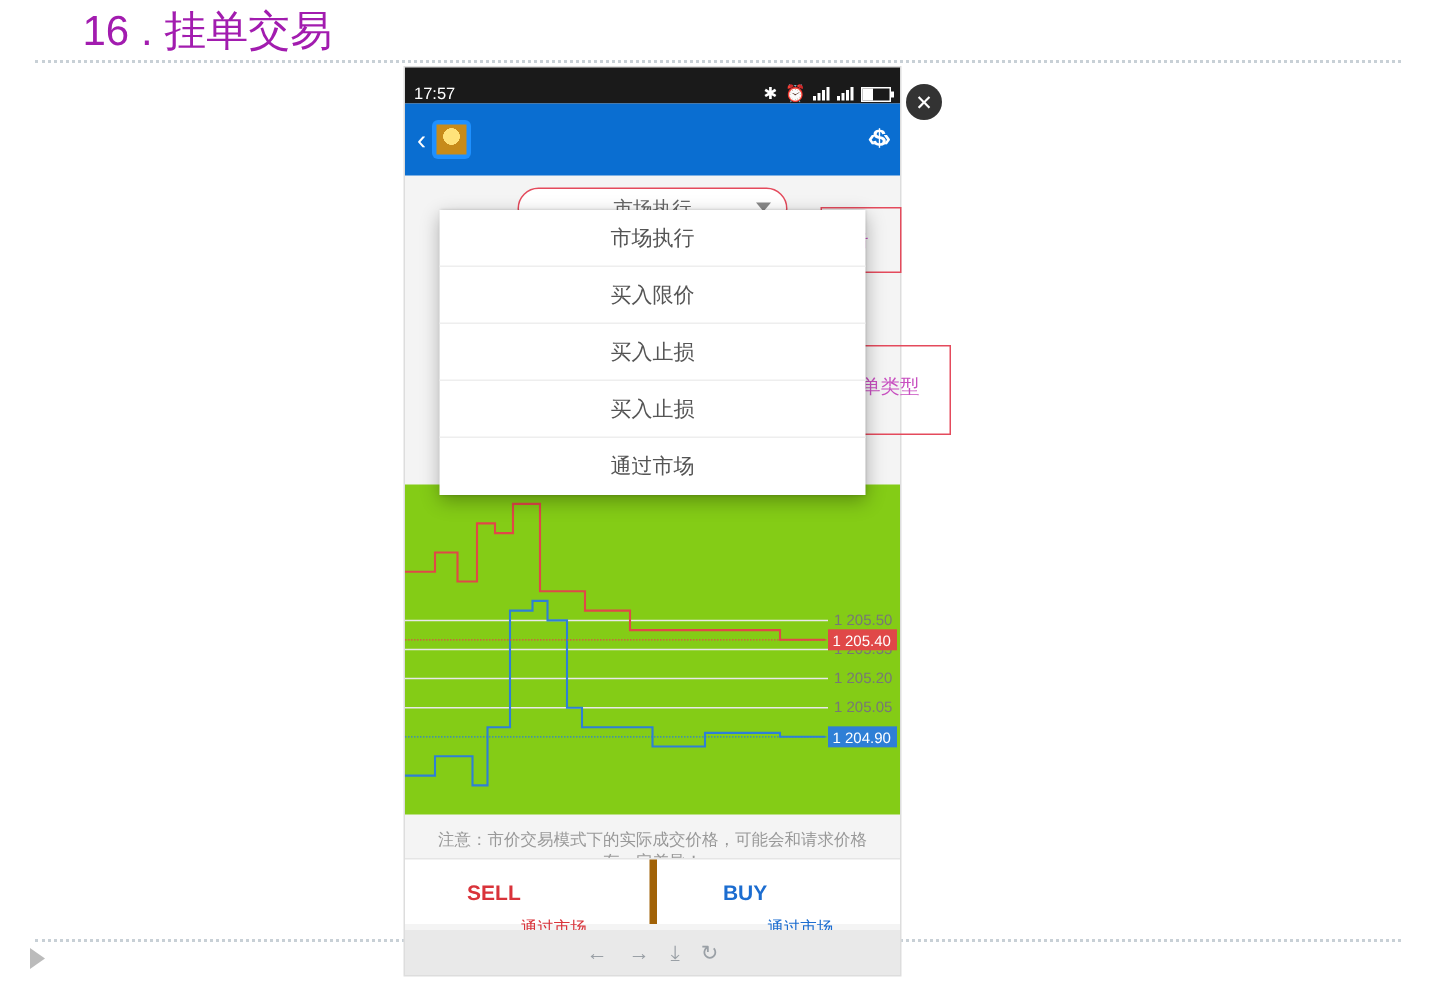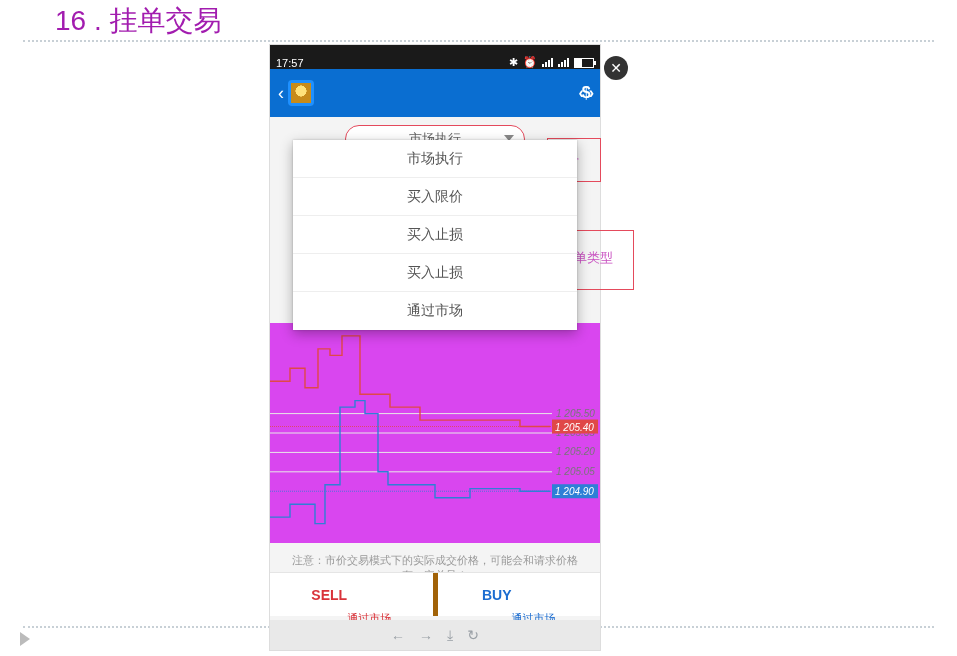--- a/index.html
+++ b/index.html
@@ -52,21 +52,21 @@
     position:absolute; left:23px; top:95px; width:284px; background:#fff;
     box-shadow:0 4px 12px rgba(0,0,0,.3), 0 0 2px rgba(0,0,0,.2); z-index:5;
   }
   .dropdown .item {
     height:38px; display:flex; align-items:center; justify-content:center;
     font-size:14px; color:#555; border-bottom:1px solid #eee;
   }
   .dropdown .item:last-child{border-bottom:none;}
 
   
-  .chart { position:absolute; left:0; right:0; top:278px; height:220px; background:#d946ef;font-style:italic; }
+  .chart { position:absolute; left:0; right:0; top:278px; height:220px; background:#84cc16; }
   .chart svg { width:100%; height:100%; }
   .ytick { font-size:10px; fill:#777; }
   .gridln { stroke:#e8e8e8; stroke-width:1; }
   .priceflag { font-size:10px; fill:#fff; }
 
   
   .note { position:absolute; top:502px; left:0; right:0; text-align:center; font-size:11px; color:#999; padding:6px 18px; line-height:1.4; }
   .btns { position:absolute; bottom:34px; left:0; right:0; height:44px; display:flex; border-top:1px solid #e5e5e5; background:#fff;}
   .btns .b { flex:1; display:flex; flex-direction:row; align-items:center; justify-content:center; }
   .btns .b.sell { color:#d9333a; }

